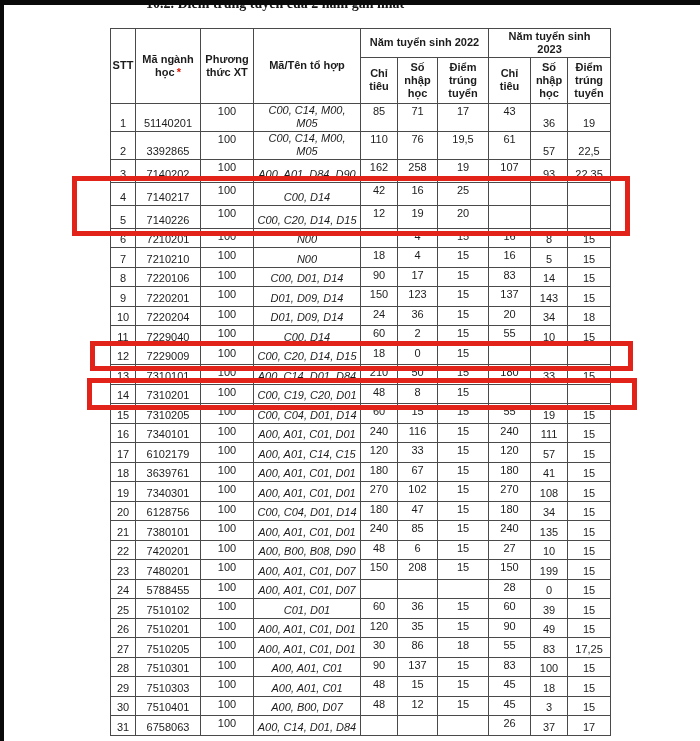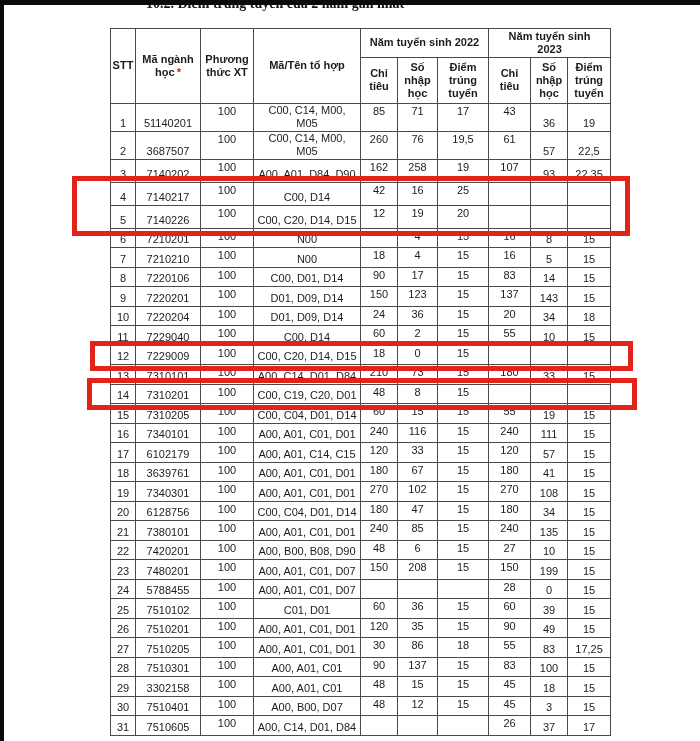--- a/index.html
+++ b/index.html
@@ -31,21 +31,21 @@
     font-size:11px; font-weight:bold; line-height:1.18;
     vertical-align:middle; white-space:pre-line; padding:1px 1px;
   }
   .score-table thead tr.group-row { height:19px; }
   .score-table thead tr.sub-row   { height:46px; }
   .score-table td {
     font-size:11px; line-height:1.12; padding:0 2px;
   }
   td.va-t { vertical-align:top; padding-top:1px; }
   td.va-b { vertical-align:bottom; padding-bottom:2px; }
-  td.combo { white-space:pre-line; }
+  td.combo { white-space:pre-line;font-style:italic; }
   tr.r-tall { height:28px; }
   tr.r-med  { height:23px; }
   tr.r-std  { height:19.5px; }
 
   .req { color:#dd1100; margin-left:2px; }
 
   .hl-box {
     position:absolute; z-index:8; pointer-events:none;
     border:5px solid #e2231a; background:transparent;
   }
@@ -98,25 +98,25 @@
 M05</td>
           <td class="va-t">85</td>
           <td class="va-t">71</td>
           <td class="va-t">17</td>
           <td class="va-t">43</td>
           <td class="va-b">36</td>
           <td class="va-b">19</td>
         </tr>
         <tr class="r-tall">
           <td class="va-b">2</td>
-          <td class="va-b">3687507</td>
+          <td class="va-b">3392865</td>
           <td class="va-t">100</td>
           <td class="va-b combo">C00, C14, M00,
 M05</td>
-          <td class="va-t">260</td>
+          <td class="va-t">110</td>
           <td class="va-t">76</td>
           <td class="va-t">19,5</td>
           <td class="va-t">61</td>
           <td class="va-b">57</td>
           <td class="va-b">22,5</td>
         </tr>
         <tr class="r-med">
           <td class="va-b">3</td>
           <td class="va-b">7140202</td>
           <td class="va-t">100</td>
@@ -235,21 +235,21 @@
           <td class="va-t"></td>
           <td class="va-b"></td>
           <td class="va-b"></td>
         </tr>
         <tr class="r-std">
           <td class="va-b">13</td>
           <td class="va-b">7310101</td>
           <td class="va-t">100</td>
           <td class="va-b combo">A00, C14, D01, D84</td>
           <td class="va-t">210</td>
-          <td class="va-t">73</td>
+          <td class="va-t">50</td>
           <td class="va-t">15</td>
           <td class="va-t">180</td>
           <td class="va-b">33</td>
           <td class="va-b">15</td>
         </tr>
         <tr class="r-std">
           <td class="va-b">14</td>
           <td class="va-b">7310201</td>
           <td class="va-t">100</td>
           <td class="va-b combo">C00, C19, C20, D01</td>
@@ -423,21 +423,21 @@
           <td class="va-b combo">A00, A01, C01</td>
           <td class="va-t">90</td>
           <td class="va-t">137</td>
           <td class="va-t">15</td>
           <td class="va-t">83</td>
           <td class="va-b">100</td>
           <td class="va-b">15</td>
         </tr>
         <tr class="r-std">
           <td class="va-b">29</td>
-          <td class="va-b">3302158</td>
+          <td class="va-b">7510303</td>
           <td class="va-t">100</td>
           <td class="va-b combo">A00, A01, C01</td>
           <td class="va-t">48</td>
           <td class="va-t">15</td>
           <td class="va-t">15</td>
           <td class="va-t">45</td>
           <td class="va-b">18</td>
           <td class="va-b">15</td>
         </tr>
         <tr class="r-std">
@@ -447,21 +447,21 @@
           <td class="va-b combo">A00, B00, D07</td>
           <td class="va-t">48</td>
           <td class="va-t">12</td>
           <td class="va-t">15</td>
           <td class="va-t">45</td>
           <td class="va-b">3</td>
           <td class="va-b">15</td>
         </tr>
         <tr class="r-std">
           <td class="va-b">31</td>
-          <td class="va-b">7510605</td>
+          <td class="va-b">6758063</td>
           <td class="va-t">100</td>
           <td class="va-b combo">A00, C14, D01, D84</td>
           <td class="va-t"></td>
           <td class="va-t"></td>
           <td class="va-t"></td>
           <td class="va-t">26</td>
           <td class="va-b">37</td>
           <td class="va-b">17</td>
         </tr>
       </tbody>

